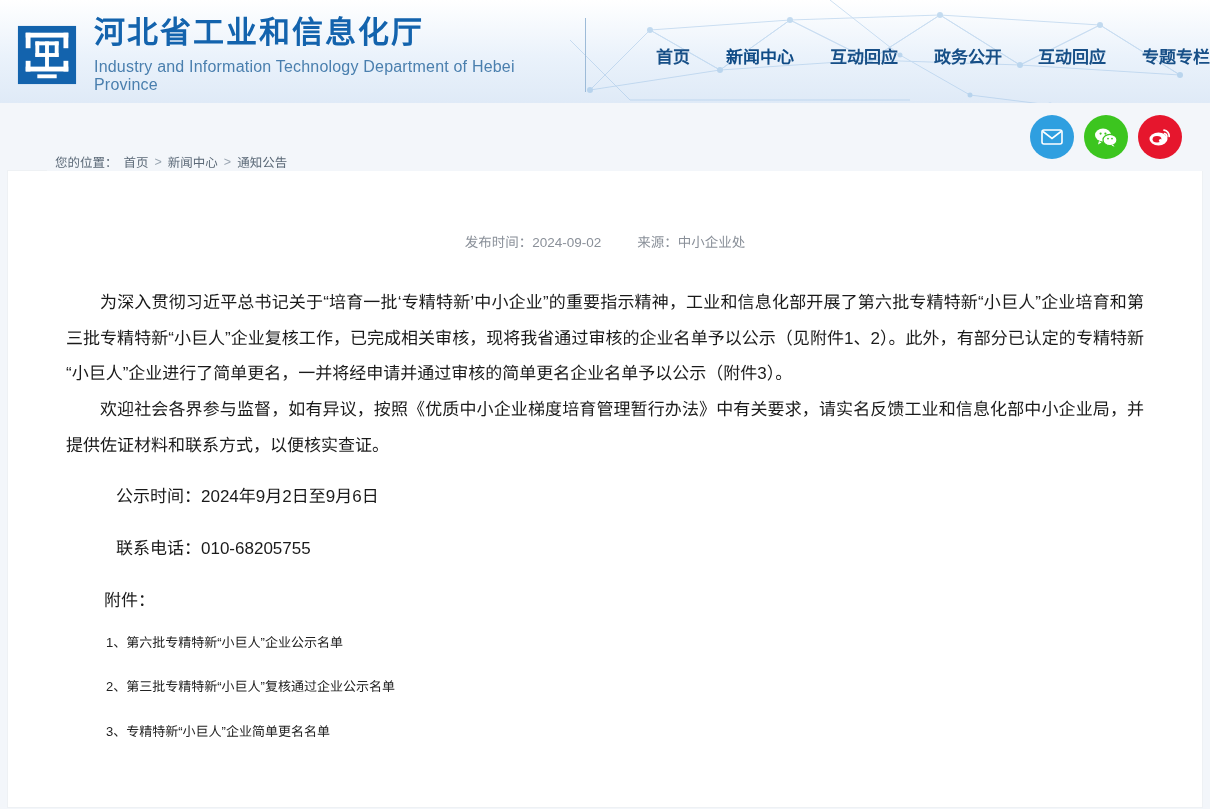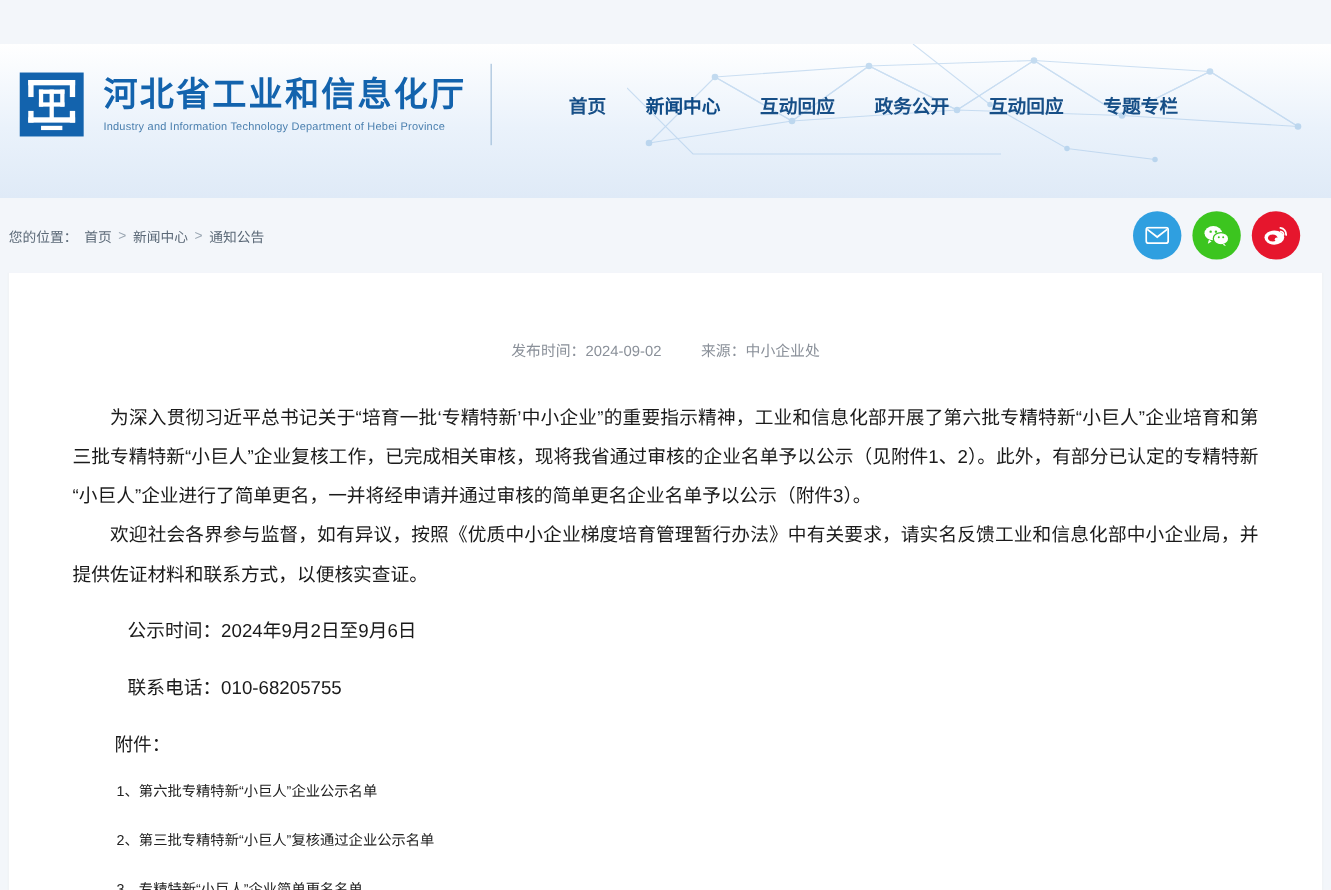--- a/index.html
+++ b/index.html
@@ -12,24 +12,23 @@
     width: 1210px;
     height: 809px;
     position: relative;
     overflow: hidden;
     background: #f3f6fa;
   }
 
   
   .header {
     position: relative;
-    height: 140px;
+    height: 103px;
     background: linear-gradient(180deg, #ffffff 0%, #eaf2fb 55%, #dfeaf7 100%);
     overflow: hidden;
-    margin-top: 40px;
   }
   .header-net {
     position: absolute;
     right: 0; top: 0;
     width: 640px; height: 110px;
     opacity: .5;
     pointer-events: none;
   }
   .header-inner {
     position: relative;
@@ -54,21 +53,21 @@
   }
   .brand-cn {
     font-size: 31px;
     font-weight: bold;
     color: #1363ad;
     letter-spacing: 2px;
     line-height: 1.1;
   }
   .brand-en {
     margin-top: 7px;
-    font-size: 10px;
+    font-size: 16px;
     color: #4a7fae;
     letter-spacing: .2px;
   }
   .nav {
     display: flex;
     align-items: center;
     margin-left: 70px;
     gap: 36px;
   }
   .nav-item {
@@ -78,22 +77,23 @@
     cursor: pointer;
     white-space: nowrap;
   }
   .nav-item.active { color: #0f4b86; }
 
   
   .crumb-bar {
     height: 68px;
     background: #f3f6fa;
     display: flex;
-    align-items: center;
+    align-items: flex-end;
     position: relative;
+    margin-left: 47px;
   }
   .crumb {
     font-size: 12.5px;
     color: #5b6977;
     padding-left: 8px;
     display: flex;
     align-items: center;
     gap: 6px;
   }
   .crumb .crumb-label { color: #5b6977; }

